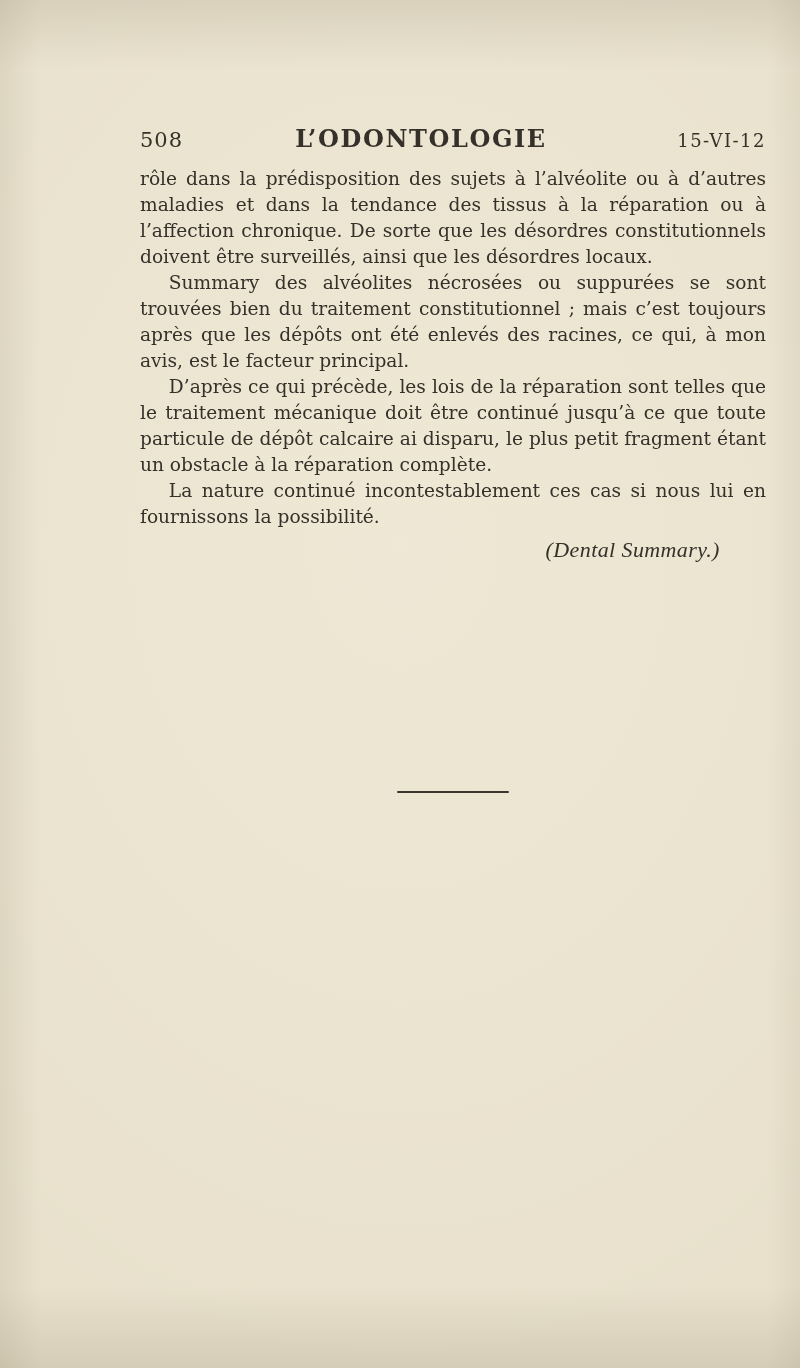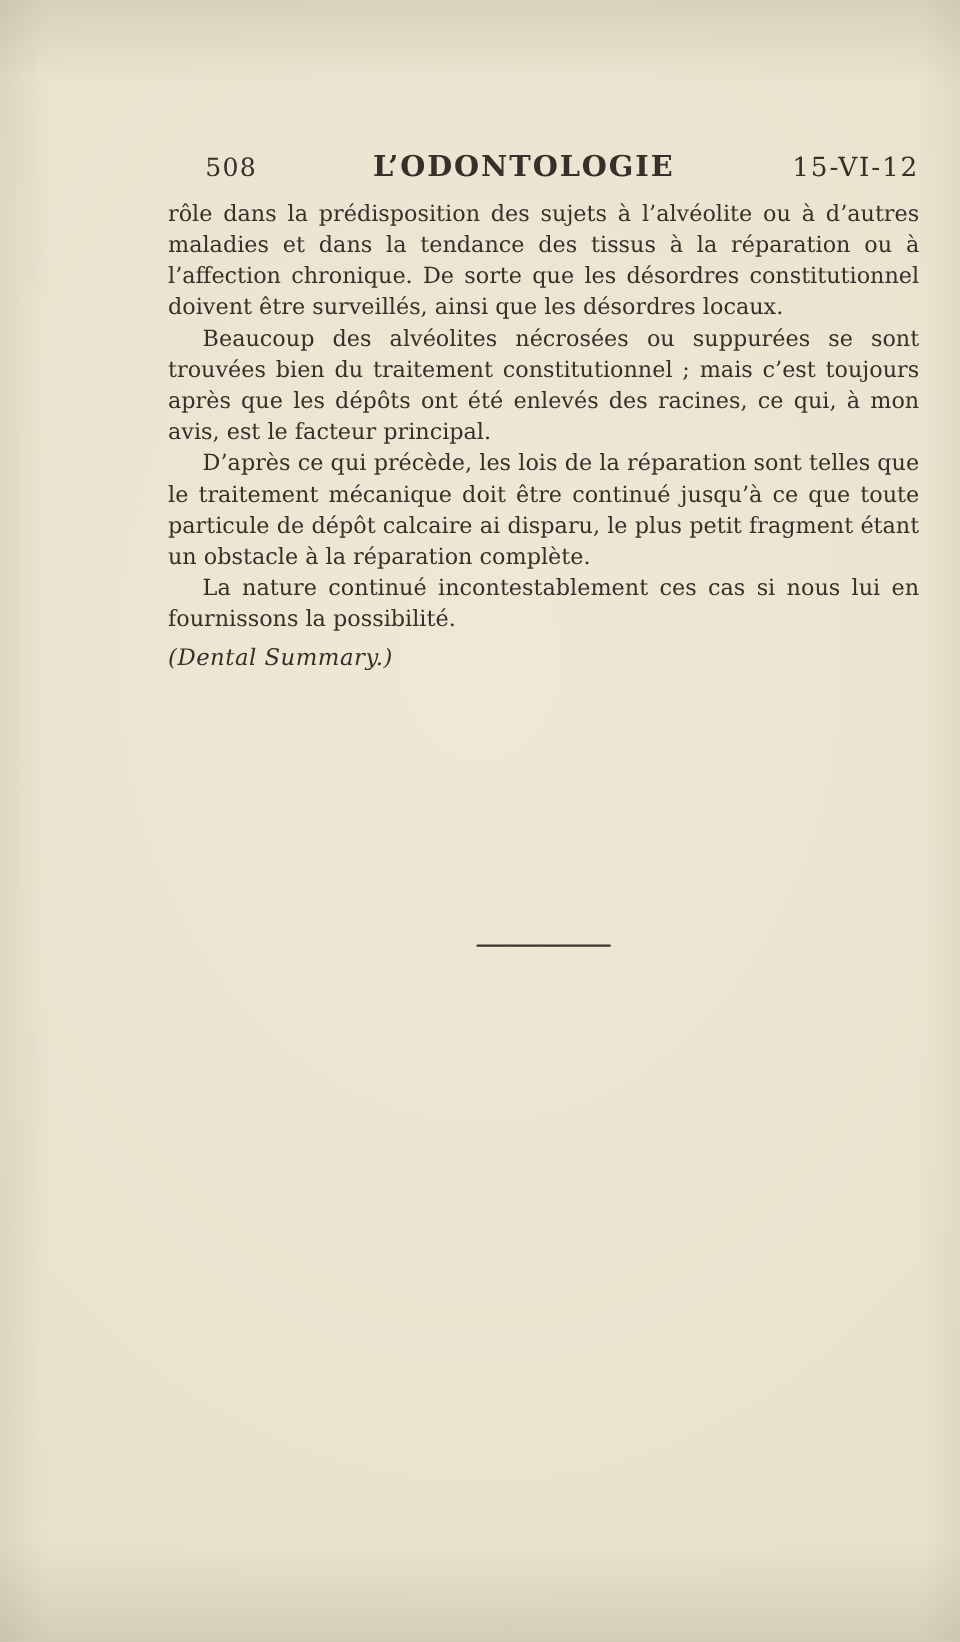--- a/index.html
+++ b/index.html
@@ -49,55 +49,55 @@
     align-items: baseline;
     margin-bottom: 13px;
   }
   .running-head .side {
     flex: 1 1 0;
   }
   .page-number {
     font-size: 21px;
     letter-spacing: 1px;
     text-align: left;
-    margin-left: 31px;
   }
   .journal-title {
     flex: 0 0 auto;
     font-size: 24px;
     font-weight: bold;
     letter-spacing: 1.6px;
     transform: translateX(-32px);
   }
   .issue-date {
-    font-size: 22px;
+    font-size: 18px;
     letter-spacing: 1.5px;
     text-align: right;
     font-variant: small-caps;
   }
   .body-text {
     font-size: 18.6px;
     line-height: 26px;
     text-align: justify;
     text-justify: inter-word;
   }
   .body-text p {
     margin: 0;
     text-indent: 1.55em;
   }
   .body-text p.continuation {
     text-indent: 0;
   }
   .attribution {
     margin-top: 7px;
-    font-size: 19px;
+    font-size: 22px;
     font-style: italic;
-    text-align: left;
+    text-align: right;
     padding-right: 2.1em;
     letter-spacing: 0.4px;
+    font-family: Liberation Serif, serif;
   }
   .section-divider {
     width: 112px;
     height: 2px;
     background: #3b362d;
     margin: 228px auto 0 auto;
     border-radius: 1px;
   }
 </style>
 </head>
@@ -108,22 +108,22 @@
 
   <div class="content">
 
     <div class="running-head">
       <div class="side page-number">508</div>
       <div class="journal-title">L’ODONTOLOGIE</div>
       <div class="side issue-date">15-VI-12</div>
     </div>
 
     <div class="body-text">
-      <p class="continuation">rôle dans la prédisposition des sujets à l’alvéolite ou à d’autres maladies et dans la tendance des tissus à la réparation ou à l’affection chronique. De sorte que les désordres constitutionnel doivent être surveillés, ainsi que les désordres locaux.</p>
-      <p>Beaucoup des alvéolites nécrosées ou suppurées se sont trouvées bien du traitement constitutionnel ; mais c’est toujours après que les dépôts ont été enlevés des racines, ce qui, à mon avis, est le facteur principal.</p>
+      <p class="continuation">rôle dans la prédisposition des sujets à l’alvéolite ou à d’autres maladies et dans la tendance des tissus à la réparation ou à l’affection chronique. De sorte que les désordres constitutionnels doivent être surveillés, ainsi que les désordres locaux.</p>
+      <p>Summary des alvéolites nécrosées ou suppurées se sont trouvées bien du traitement constitutionnel ; mais c’est toujours après que les dépôts ont été enlevés des racines, ce qui, à mon avis, est le facteur principal.</p>
       <p>D’après ce qui précède, les lois de la réparation sont telles que le traitement mécanique doit être continué jusqu’à ce que toute particule de dépôt calcaire ai disparu, le plus petit fragment étant un obstacle à la réparation complète.</p>
       <p>La nature continué incontestablement ces cas si nous lui en fournissons la possibilité.</p>
     </div>
 
     <div class="attribution">(Dental Summary.)</div>
 
     <div class="section-divider"></div>
 
   </div>
 </div>

